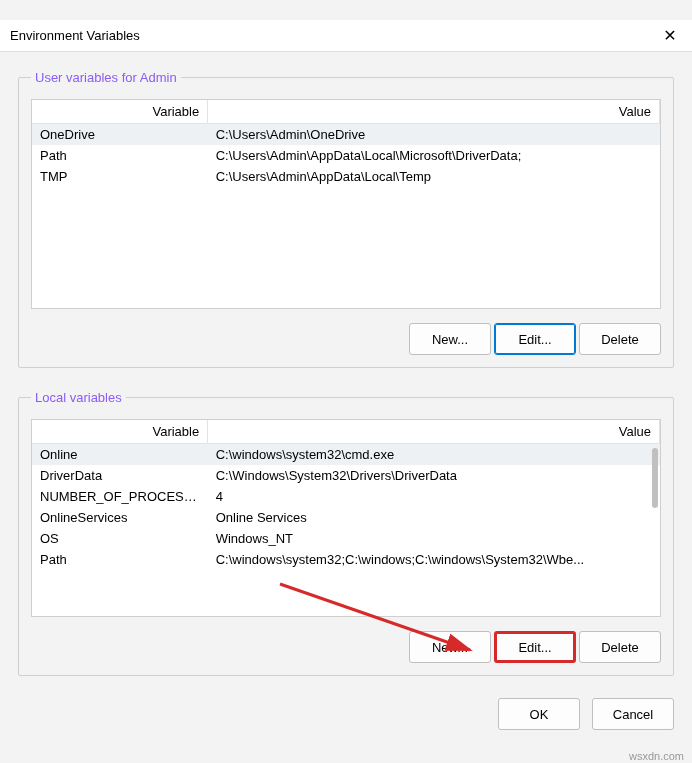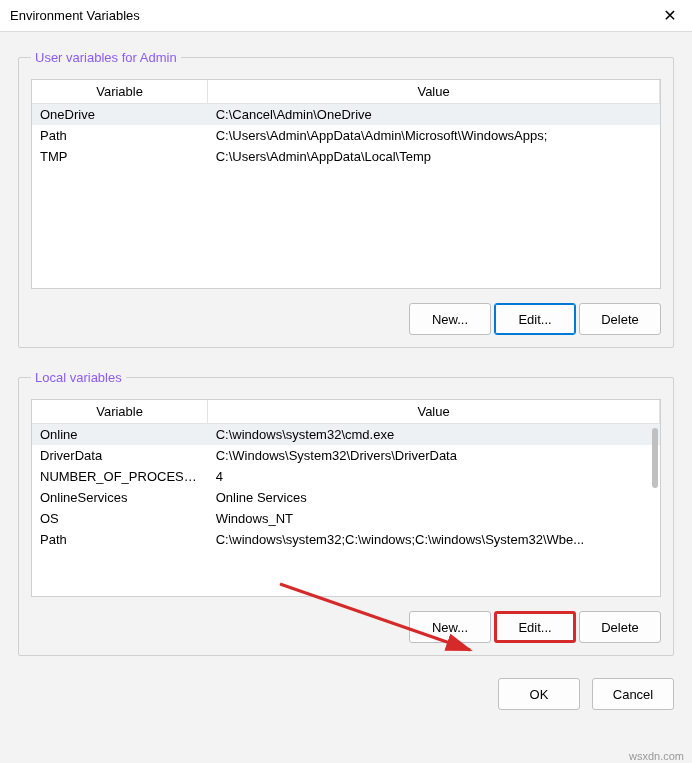--- a/index.html
+++ b/index.html
@@ -15,20 +15,21 @@
     position: relative;
   }
   .titlebar {
     height: 32px;
     background: #fff;
     display: flex;
     align-items: center;
     justify-content: space-between;
     padding: 0 8px 0 10px;
     border-bottom: 1px solid #ddd;
+    margin-top: 20px;
   }
   .titlebar .title { font-size: 13px; }
   .close-x {
     font-size: 16px;
     width: 28px;
     height: 28px;
     display: flex;
     align-items: center;
     justify-content: center;
     cursor: pointer;
@@ -54,21 +55,21 @@
   .sys-table-wrap {
     height: 198px;
     overflow: hidden;
   }
   table {
     width: 100%;
     border-collapse: collapse;
     font-size: 13px;
   }
   thead th {
-    text-align: center;
+    text-align: right;
     font-weight: normal;
     padding: 4px 8px;
     background: #fff;
     border-bottom: 1px solid #e3e3e3;
     border-right: 1px solid #e3e3e3;
   }
   tbody td {
     padding: 3px 8px;
     white-space: nowrap;
     overflow: hidden;
@@ -151,25 +152,25 @@
           </colgroup>
         <thead>
           <tr>
             <th>Variable</th>
             <th>Value</th>
           </tr>
         </thead>
         <tbody id="user-rows">
             <tr class="sel">
               <td>OneDrive</td>
-              <td>C:\Cancel\Admin\OneDrive</td>
+              <td>C:\Users\Admin\OneDrive</td>
             </tr>
             <tr>
               <td>Path</td>
-              <td>C:\Users\Admin\AppData\Admin\Microsoft\WindowsApps;</td>
+              <td>C:\Users\Admin\AppData\Local\Microsoft\DriverData;</td>
             </tr>
             <tr>
               <td>TMP</td>
               <td>C:\Users\Admin\AppData\Local\Temp</td>
             </tr>
           </tbody>
       </table>
     </div>
 
     <div class="btn-row">

